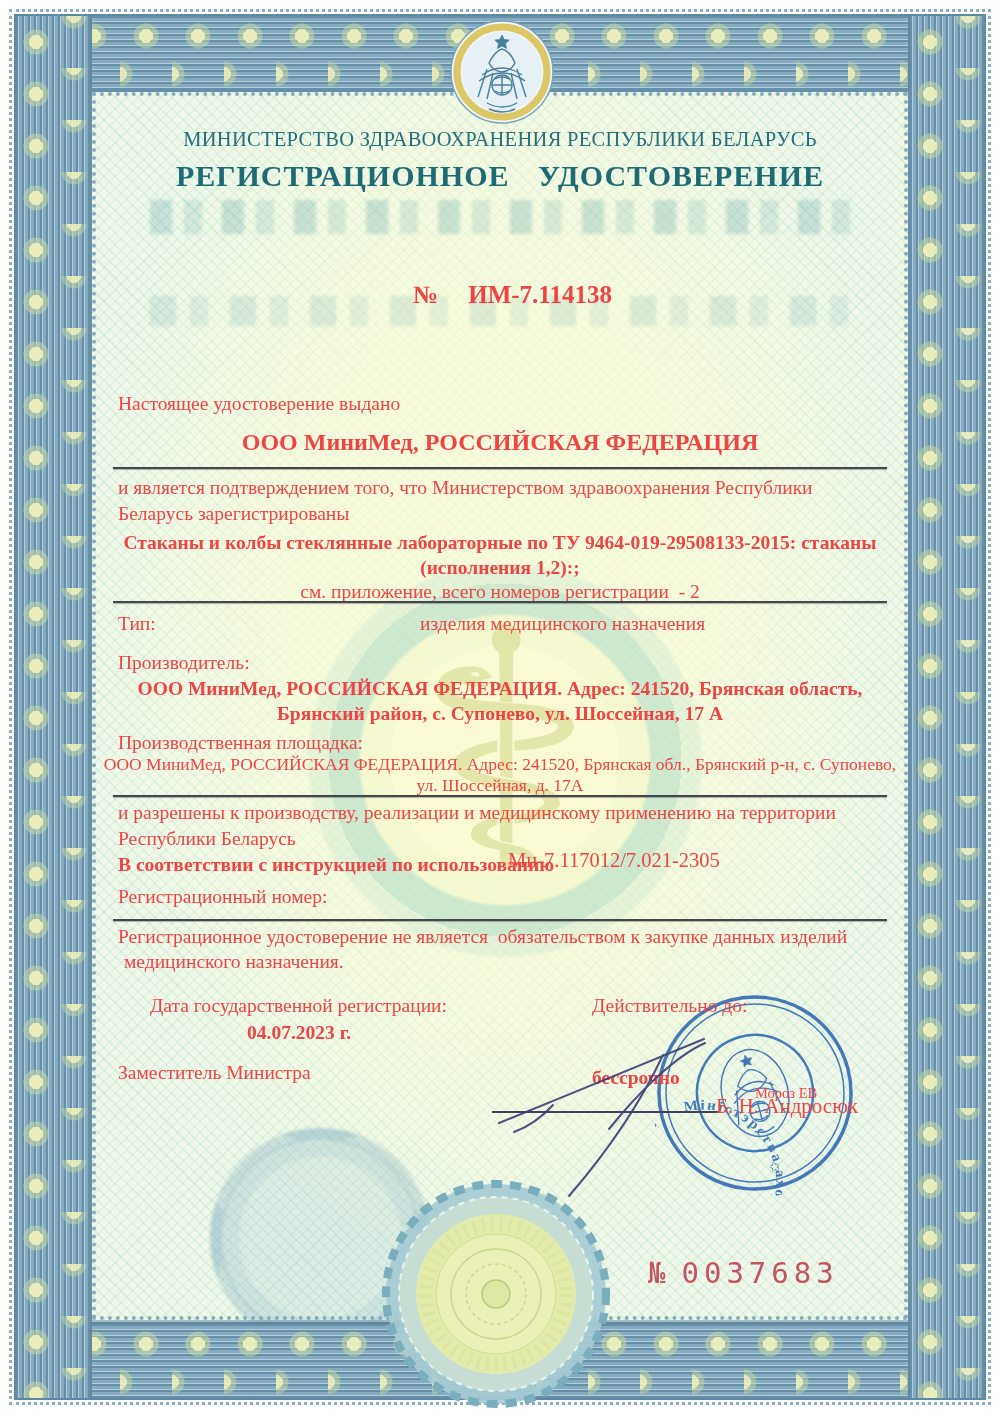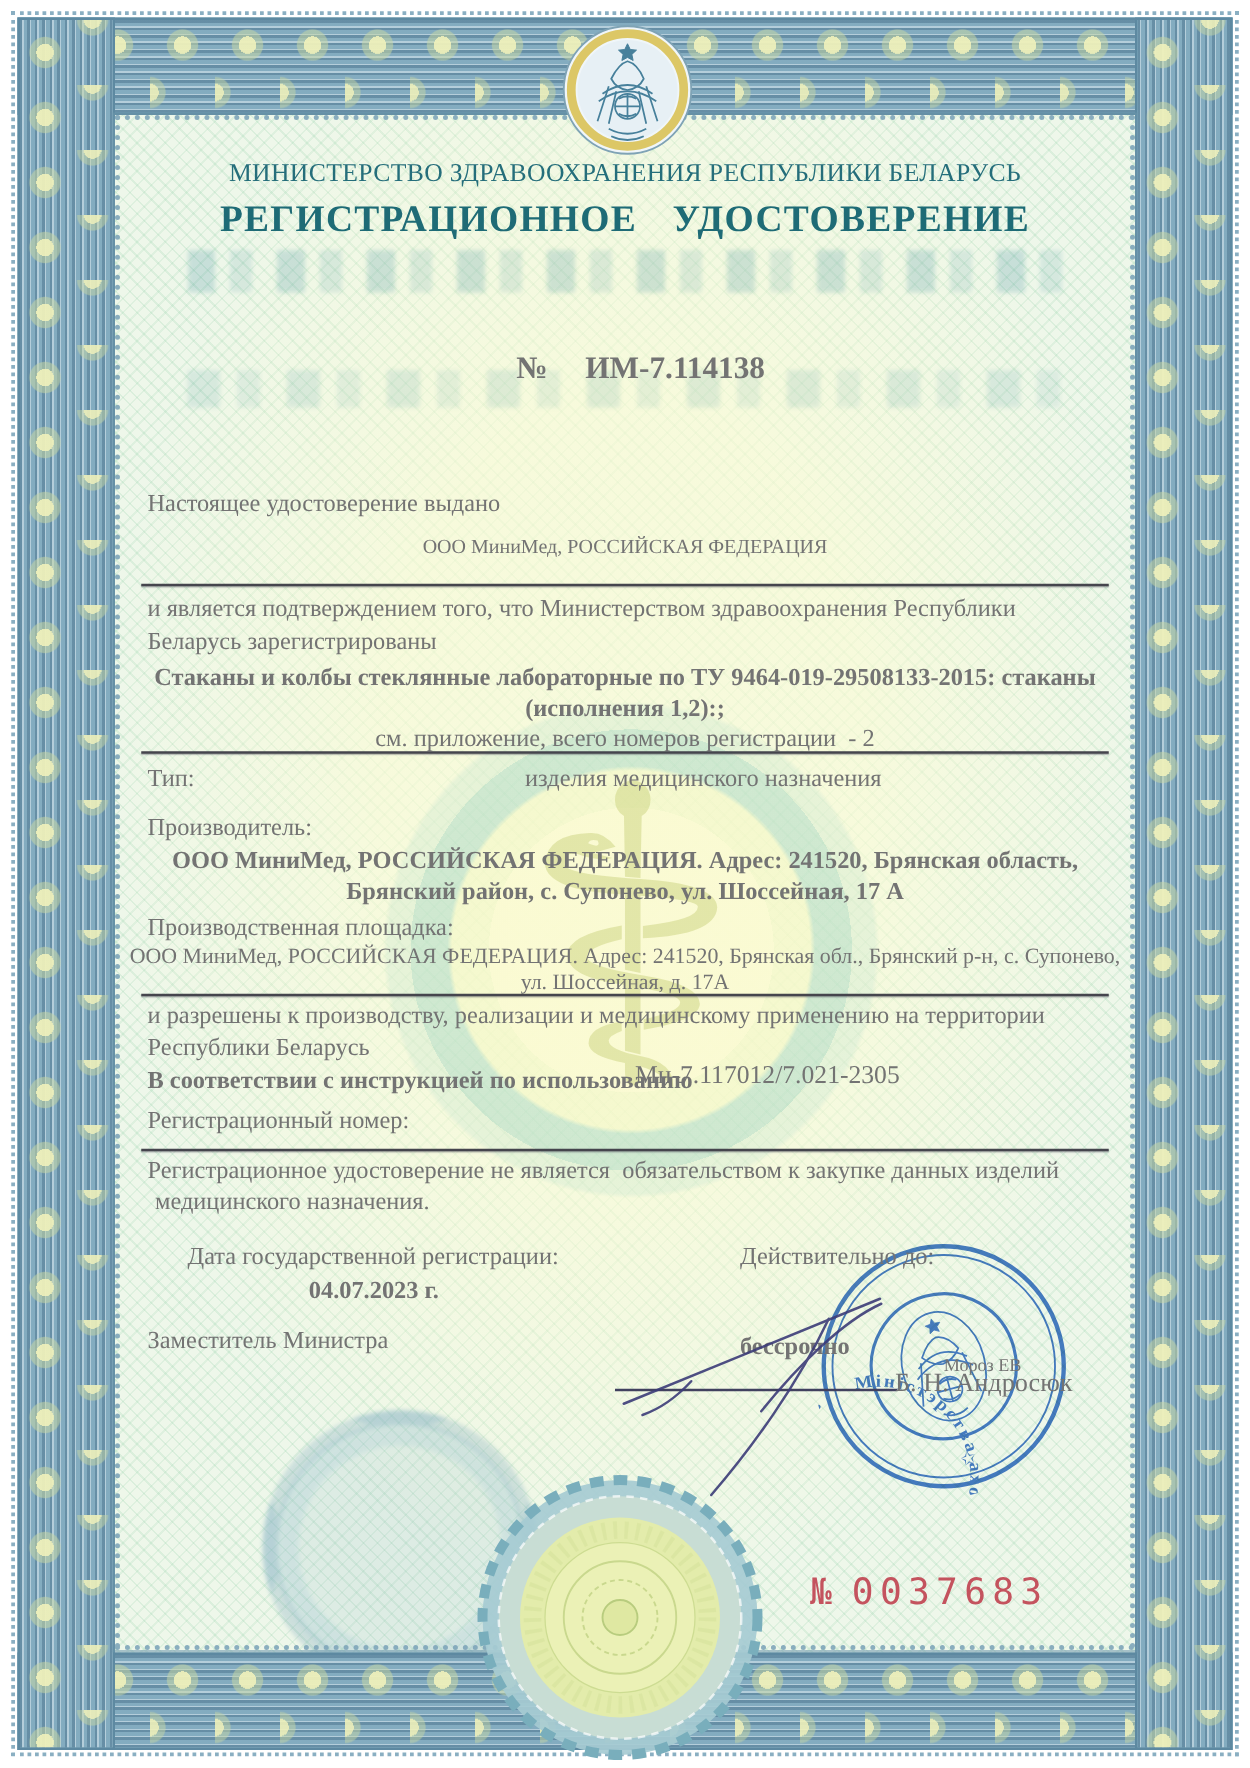--- a/index.html
+++ b/index.html
@@ -52,31 +52,31 @@
     background-size:78px 52px,78px 52px,auto;}
   .b-top{left:14px;right:14px;top:14px;height:78px;}
   .b-bottom{left:14px;right:14px;bottom:14px;height:78px;}
   .b-left{left:14px;top:14px;bottom:14px;width:78px;}
   .b-right{right:14px;top:14px;bottom:14px;width:78px;}
   .frame-outer{position:absolute;inset:9px;border:3px dotted #8aafc2;z-index:5;}
   .frame-inner{position:absolute;left:92px;right:92px;top:92px;bottom:94px;z-index:5;
     border:4px dotted rgba(127,166,186,0.9);box-shadow:0 0 0 2px rgba(107,150,171,0.55);}
 
   
-  .t{position:absolute;z-index:8;color:#737373;line-height:1.22;white-space:pre-wrap;}
+  .t{position:absolute;z-index:8;color:#ef4444;line-height:1.22;white-space:pre-wrap;}
   .center{left:95px;width:810px;text-align:center;}
   .f19{font-size:19.5px;} .f17{font-size:17.5px;}
 
   .ministry{top:127px;font-size:20.5px;color:#256e7b;letter-spacing:0.3px;}
   .title{top:158px;font-size:30px;font-weight:bold;color:#1e6b76;word-spacing:20px;letter-spacing:1px;}
   .numrow{top:249px;font-size:25px;font-weight:bold;}
   .numrow .lbl{margin-right:30px;}
 
   .intro{left:118px;top:392px;}
-  .holder{top:428px;font-size:16px;font-weight:normal;}
+  .holder{top:428px;font-size:24px;font-weight:bold;}
   .conf1{left:118px;top:476px;width:780px;}
   .conf2{left:118px;top:502px;}
   .prod1{top:531px;font-weight:bold;}
   .prod2{top:556px;font-weight:bold;}
   .prod3{top:580px;font-weight:normal;}
   .tiplabel{left:118px;top:612px;}
   .tipvalue{left:420px;top:612px;}
   .manulabel{left:118px;top:651px;}
   .manu1{top:677px;font-weight:bold;}
   .manu2{top:702px;font-weight:bold;}

